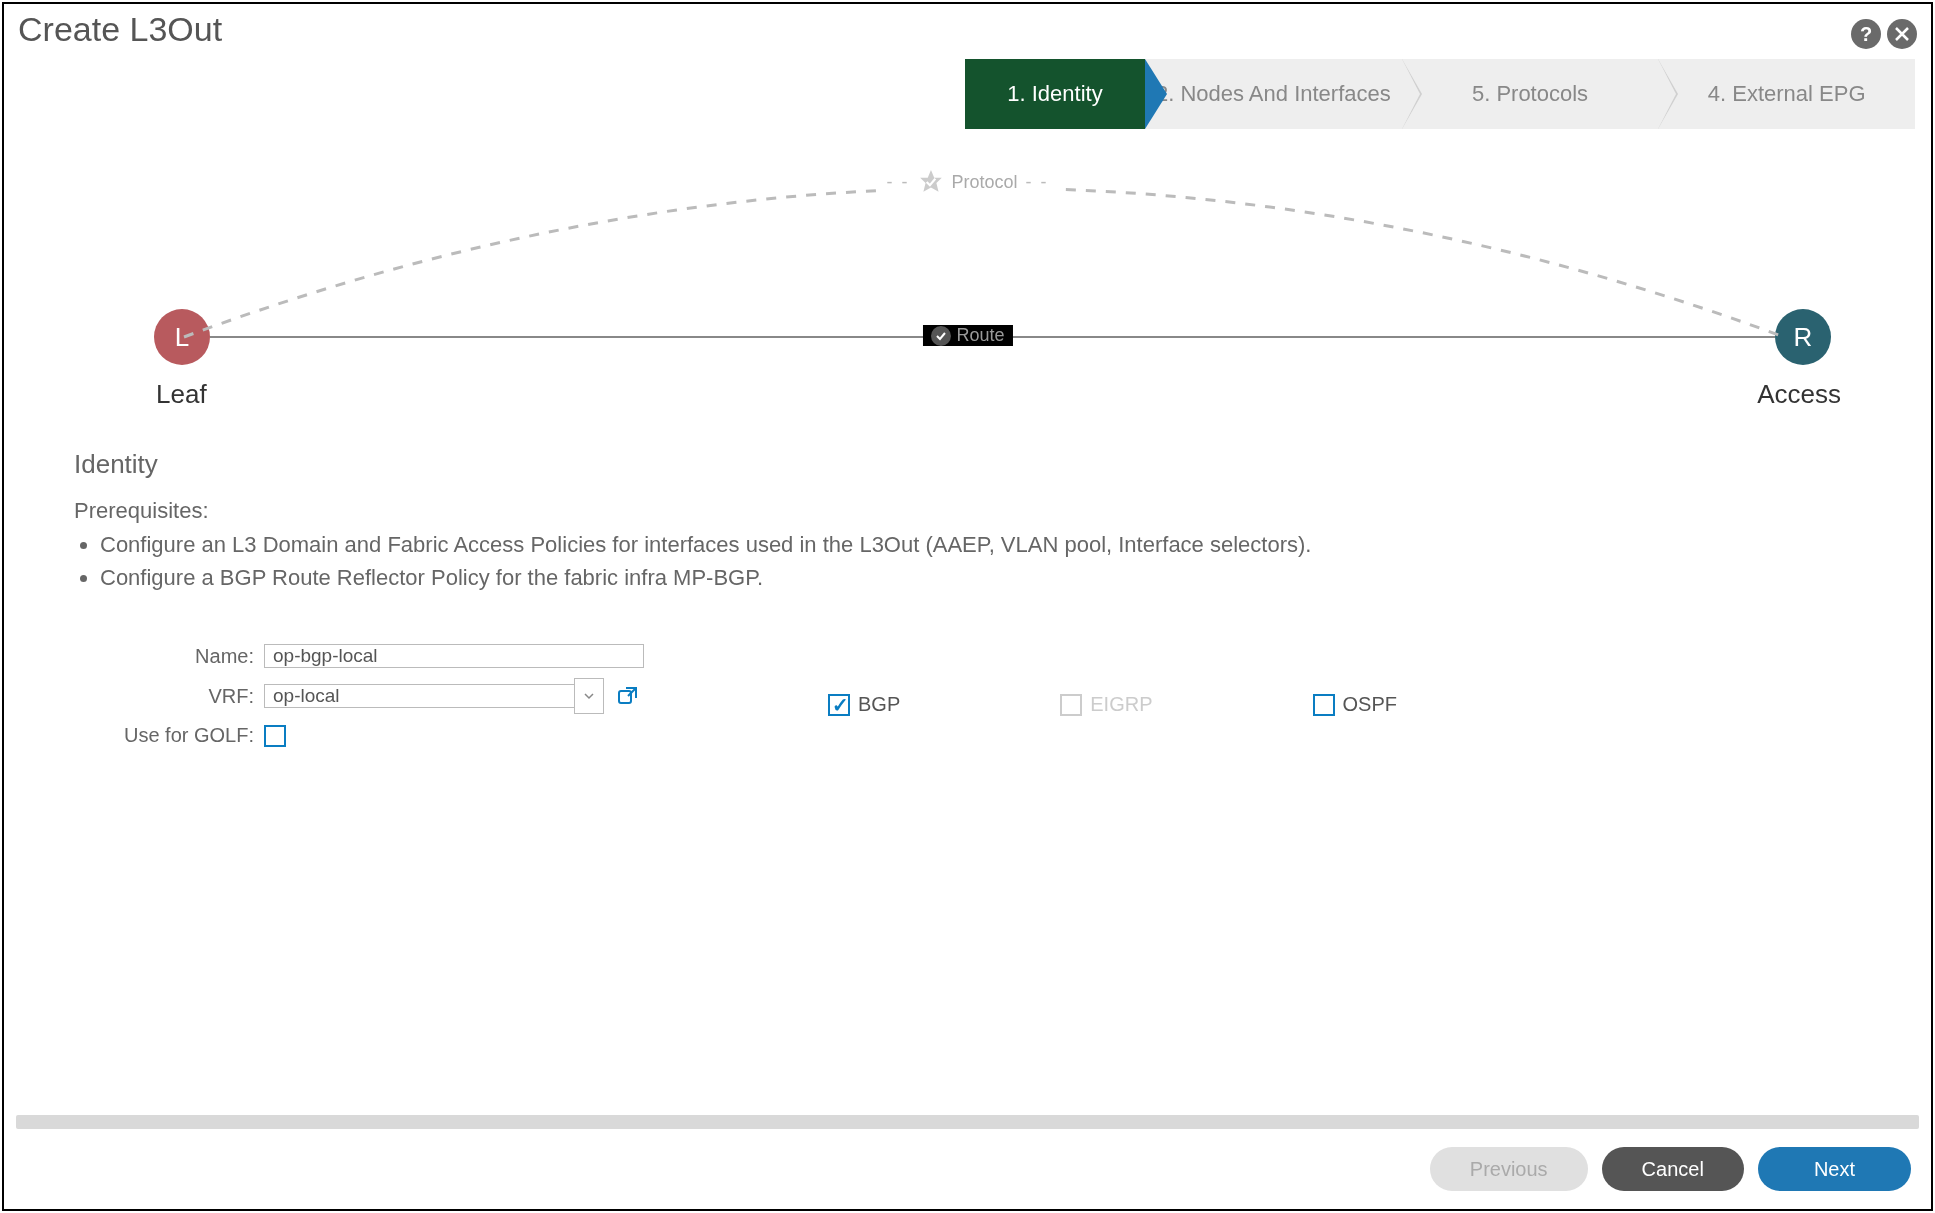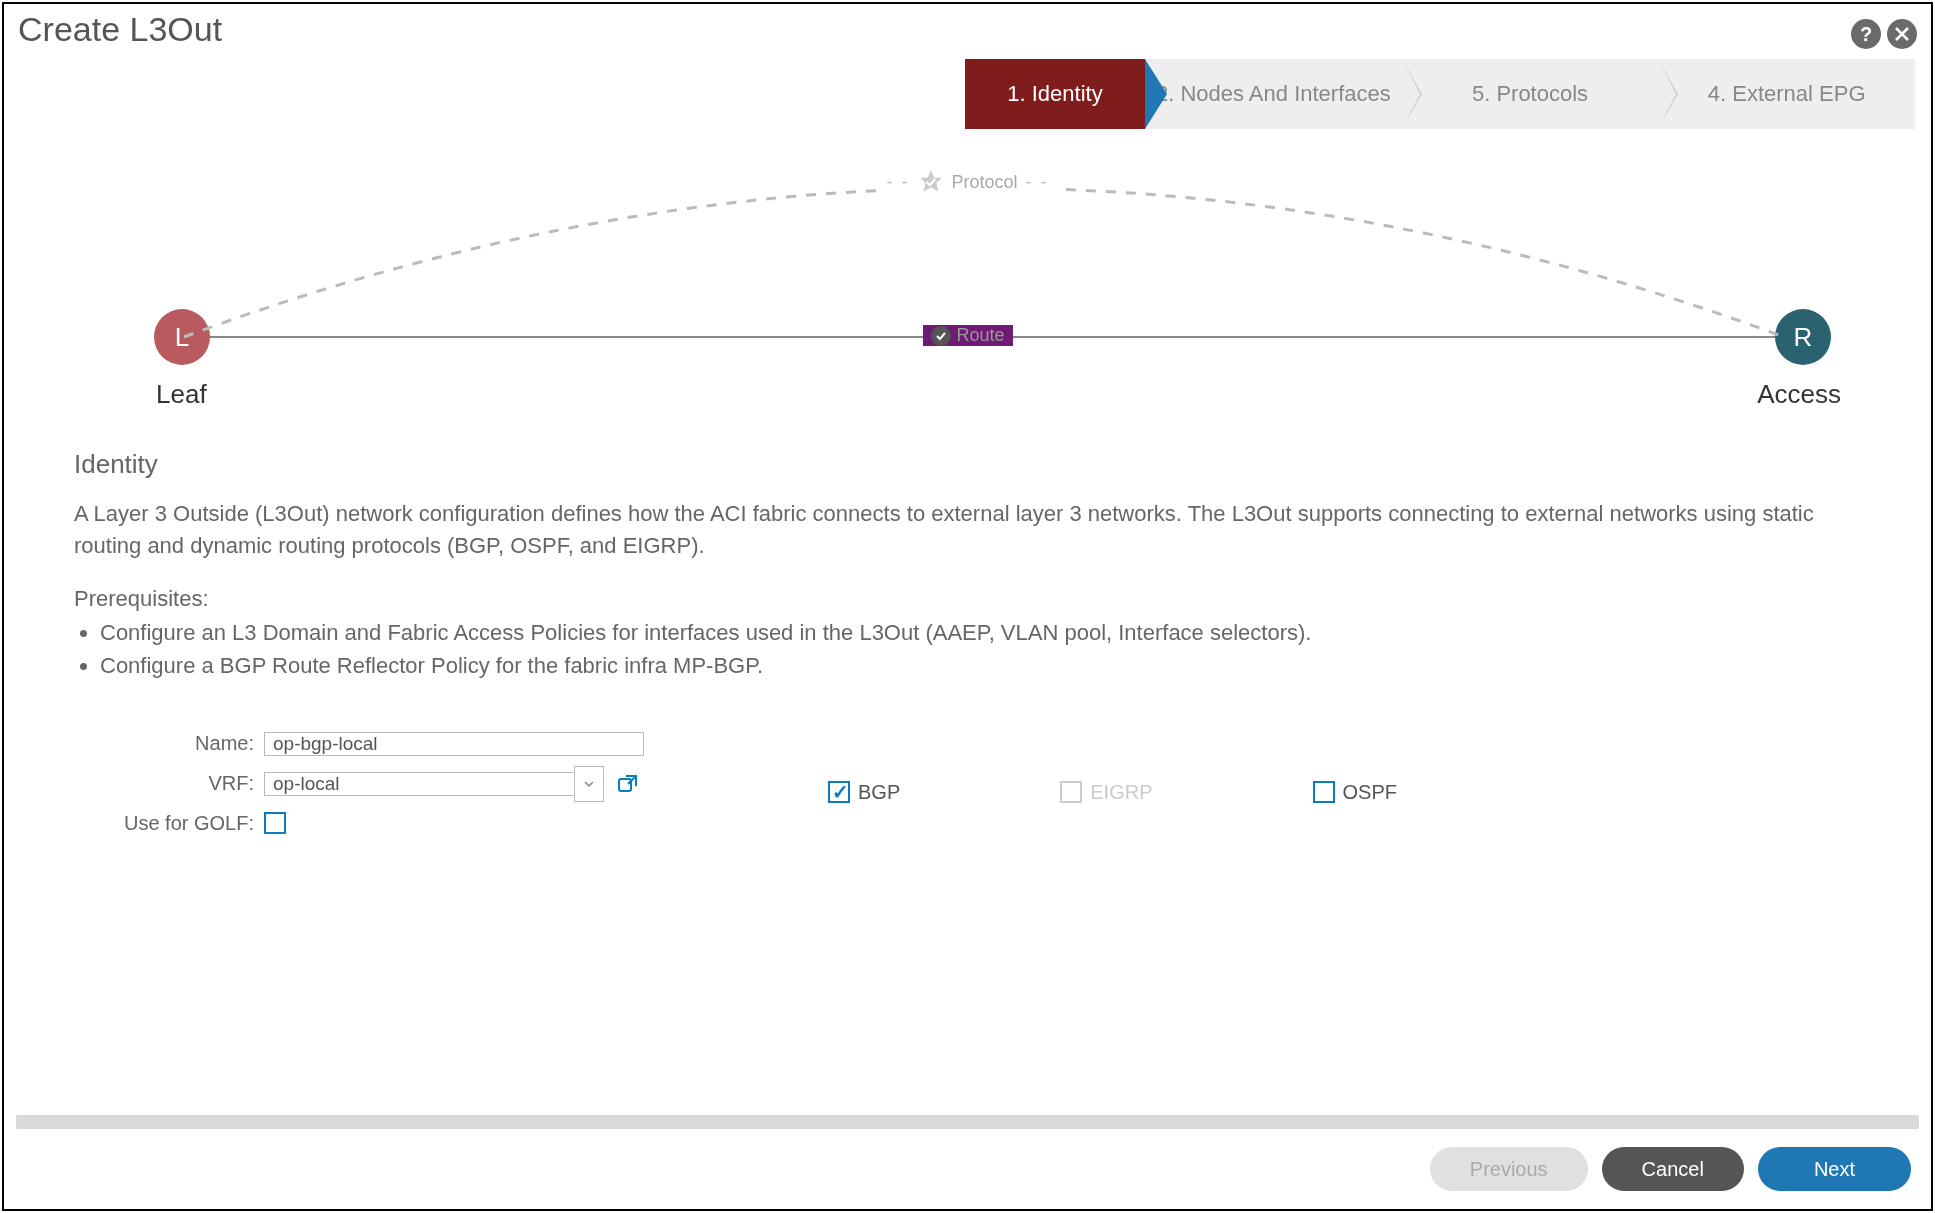--- a/index.html
+++ b/index.html
@@ -51,21 +51,21 @@
     flex: 1;
     display: flex;
     align-items: center;
     justify-content: center;
     font-size: 22px;
     color: #888;
     position: relative;
     cursor: pointer;
   }
   .step.active {
-    background: #7f1d1d;
+    background: #14532d;
     color: #fff;
     flex: 0 0 180px;
   }
   .step.active::after {
     content: "";
     position: absolute;
     right: -22px;
     top: 0;
     border-top: 35px solid transparent;
     border-bottom: 35px solid transparent;
@@ -115,21 +115,21 @@
 
   .line-route {
     position: absolute;
     left: 146px; right: 96px; top: 177px;
     border-top: 2px solid #888;
   }
   .route-badge {
     position: absolute;
     left: 50%; top: 166px; transform: translateX(-50%);
     display: flex; align-items: center; gap: 6px;
-    background: #701a75; padding: 0 8px;
+    background: #000000; padding: 0 8px;
     z-index: 5;
   }
   .route-badge .circle {
     width: 20px; height: 20px; border-radius: 50%; background: #555;
     display:flex; align-items:center; justify-content:center;
   }
   .route-badge .circle svg { width: 12px; height: 12px; }
   .route-badge span { font-size: 18px; color: #999; }
 
   .arc-svg { position: absolute; left: 110px; top: 0; width: 1620px; height: 200px; z-index: 1; }
@@ -293,21 +293,20 @@
     </div>
 
     <div class="node router">
         <span>R</span>
       </div>
     <div class="node-label router-label">Access</div>
   </div>
 
   <div class="section">
     <div class="section-title">Identity</div>
-    <div class="desc">A Layer 3 Outside (L3Out) network configuration defines how the ACI fabric connects to external layer 3 networks. The L3Out supports connecting to external networks using static routing and dynamic routing protocols (BGP, OSPF, and EIGRP).</div>
     <div class="prereq-title">Prerequisites:</div>
     <ul class="prereq">
       <li>Configure an L3 Domain and Fabric Access Policies for interfaces used in the L3Out (AAEP, VLAN pool, Interface selectors).</li>
       <li>Configure a BGP Route Reflector Policy for the fabric infra MP-BGP.</li>
     </ul>
 
     <div class="form-area">
       <div class="form-left">
 
         <div class="form-row">

